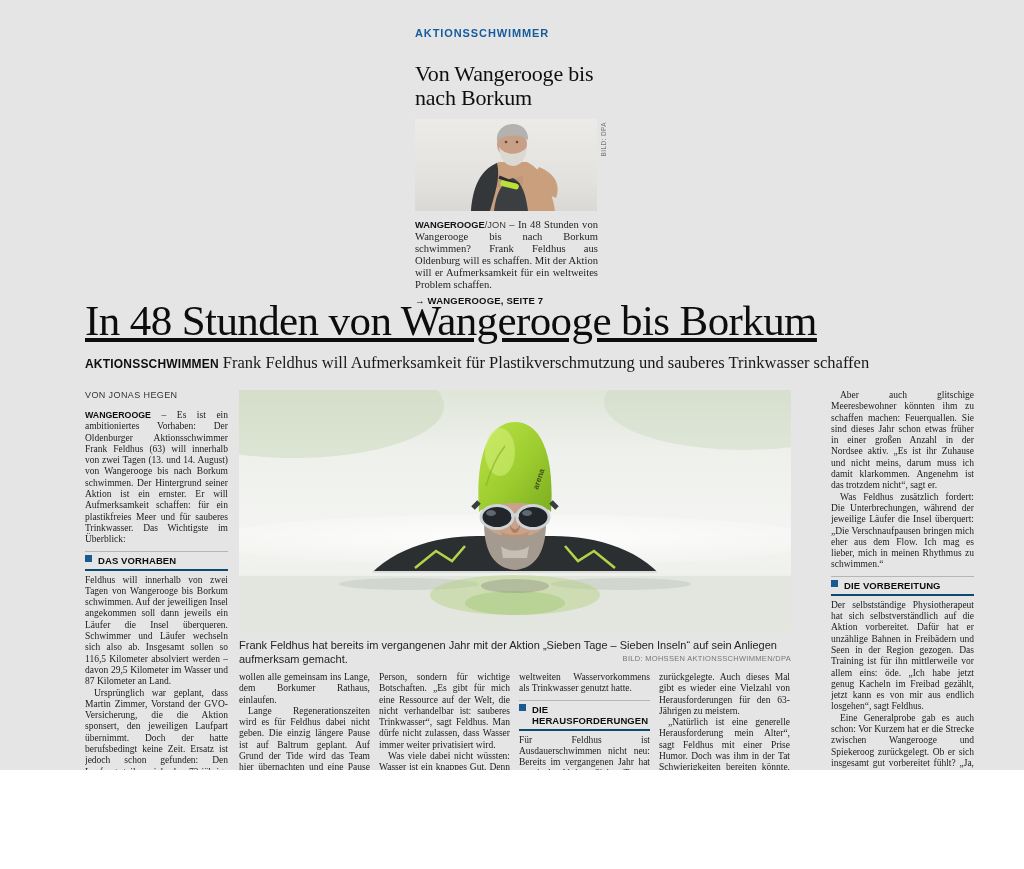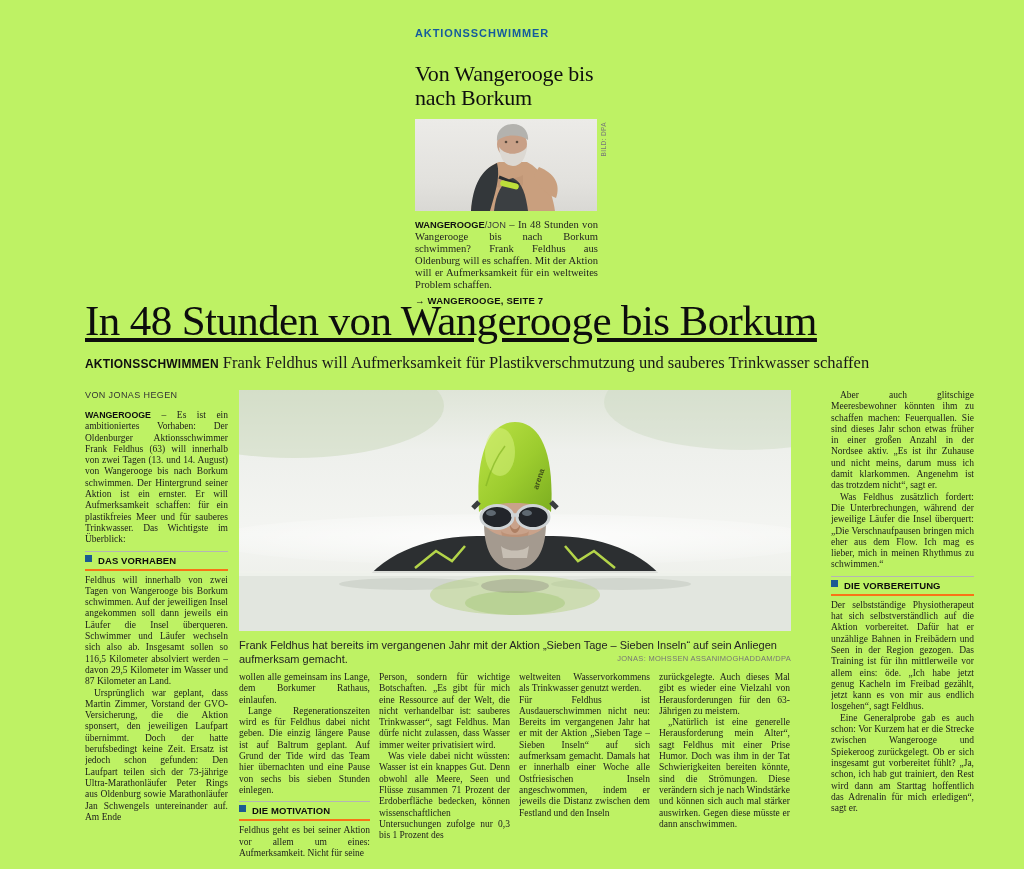--- a/index.html
+++ b/index.html
@@ -1,16 +1,16 @@
 <!DOCTYPE html>
 <html><head>
 <meta charset="utf-8">
 <style>
   html,body{margin:0;padding:0;background:#ffffff;}
-  .page{position:relative;width:1024px;height:869px;background:#bef264;overflow:hidden;
+  .page{position:relative;width:1024px;height:770px;background:#e5e5e5;overflow:hidden;
         font-family:"Liberation Serif",serif;color:#1c1c1c;}
 
   
   .teaser{position:absolute;left:415px;top:27px;width:183px;}
   .t-kicker{font:700 11px/13px "Liberation Sans",sans-serif;color:#155b9d;letter-spacing:.9px;}
   .t-headline{margin:22px 0 0;font:400 22px/24px "Liberation Serif",serif;color:#0f0f0f;letter-spacing:-.2px;}
   .t-figure{position:relative;margin:9px 0 0;width:182px;height:92px;}
   .t-figure svg{display:block;width:100%;height:100%;}
   .t-credit{position:absolute;right:-10px;top:3px;writing-mode:vertical-rl;transform:rotate(180deg);
             font:400 6.5px "Liberation Sans",sans-serif;color:#787878;letter-spacing:.4px;}
@@ -35,21 +35,21 @@
   .col p.ind{text-indent:9px;}
   .loc{font:700 8.8px "Liberation Sans",sans-serif;color:#0f0f0f;}
   #col1{left:85px;top:410px;width:143px;height:459px;}
   #col2{left:239px;top:672px;width:131px;height:197px;}
   #col3{left:379px;top:672px;width:131px;height:197px;}
   #col4{left:519px;top:672px;width:131px;height:197px;}
   #col5{left:659px;top:672px;width:131px;height:197px;}
   #col6{left:803px;top:390px;width:143px;height:479px;margin-left:28px;}
 
   .sec-h{display:flex;align-items:flex-start;gap:6px;margin:5px 0 4px;padding:3px 0;
-         border-top:1px solid #b5b5b5;border-bottom:2px solid #f97316;
+         border-top:1px solid #b5b5b5;border-bottom:2px solid #0c4a6e;
          font:700 9.5px "Liberation Sans",sans-serif;color:#0e0e0e;letter-spacing:.1px;}
   .sq{width:7px;height:7px;background:#1a5a92;flex:none;}
 
   
   .photo-main{position:absolute;left:239px;top:390px;width:552px;height:241px;margin:0;}
   .photo-main svg{display:block;width:100%;height:100%;}
   .caption{position:absolute;left:239px;top:638px;width:552px;margin:0;
            font:400 11px/14px "Liberation Sans",sans-serif;color:#232323;}
   .cap-credit{position:absolute;right:0;top:16px;font:400 7.5px "Liberation Sans",sans-serif;
               color:#767676;letter-spacing:.3px;}
@@ -163,40 +163,44 @@
       <ellipse cx="170" cy="194" rx="70" ry="6" fill="#c2c8bf" opacity="0.55"></ellipse>
       <ellipse cx="382" cy="194" rx="70" ry="6" fill="#c2c8bf" opacity="0.55"></ellipse>
       <ellipse cx="276" cy="205" rx="85" ry="20" fill="#b7d286" opacity="0.5"></ellipse>
       <ellipse cx="276" cy="213" rx="50" ry="12" fill="#94c05e" opacity="0.35"></ellipse>
       <ellipse cx="276" cy="196" rx="34" ry="7" fill="#8e8b80" opacity="0.4"></ellipse>
     </svg>
   </figure>
 
   <figcaption class="caption">
     <span>Frank Feldhus hat bereits im vergangenen Jahr mit der Aktion „Sieben Tage – Sieben Inseln“ auf sein Anliegen aufmerksam gemacht.</span>
-    <span class="cap-credit">JONAS: MOHSSEN ASSANIMOGHADDAM/DPA</span>
+    <span class="cap-credit">BILD: MOHSSEN AKTIONSSCHWIMMEN/DPA</span>
   </figcaption>
 
   <div class="col" id="col2">
     <p>wollen alle gemeinsam ins Lange, dem Borkumer Rathaus, einlaufen.</p>
     <p class="ind">Lange Regenerationszeiten wird es für Feldhus dabei nicht geben. Die einzig längere Pause ist auf Baltrum geplant. Auf Grund der Tide wird das Team hier übernachten und eine Pause von sechs bis sieben Stunden einlegen.</p>
     <div class="sec-h">
         <span class="sq"></span>
         <span>DIE MOTIVATION</span>
       </div>
     <p>Feldhus geht es bei seiner Aktion vor allem um eines: Aufmerksamkeit. Nicht für seine</p>
   </div>
 
   <div class="col" id="col3">
     <p>Person, sondern für wichtige Botschaften. „Es gibt für mich eine Ressource auf der Welt, die nicht verhandelbar ist: sauberes Trinkwasser“, sagt Feldhus. Man dürfe nicht zulassen, dass Wasser immer weiter privatisiert wird.</p>
     <p class="ind">Was viele dabei nicht wüssten: Wasser ist ein knappes Gut. Denn obwohl alle Meere, Seen und Flüsse zusammen 71 Prozent der Erdoberfläche bedecken, können wissenschaftlichen Untersuchungen zufolge nur 0,3 bis 1 Prozent des</p>
   </div>
 
   <div class="col" id="col4">
-    <p>weltweiten Wasservorkommens als Trinkwasser genutzt werden.</p>
+    <p>weltweiten Wasservorkommens als Trinkwasser genutzt hatte.</p>
+    <div class="sec-h">
+        <span class="sq"></span>
+        <span>DIE HERAUSFORDERUNGEN</span>
+      </div>
     <p>Für Feldhus ist Ausdauerschwimmen nicht neu: Bereits im vergangenen Jahr hat er mit der Aktion „Sieben Tage – Sieben Inseln“ auf sich aufmerksam gemacht. Damals hat er innerhalb einer Woche alle Ostfriesischen Inseln angeschwommen, indem er jeweils die Distanz zwischen dem Festland und den Inseln</p>
   </div>
 
   <div class="col" id="col5">
     <p>zurückgelegte. Auch dieses Mal gibt es wieder eine Vielzahl von Herausforderungen für den 63-Jährigen zu meistern.</p>
     <p class="ind">„Natürlich ist eine generelle Herausforderung mein Alter“, sagt Feldhus mit einer Prise Humor. Doch was ihm in der Tat Schwierigkeiten bereiten könnte, sind die Strömungen. Diese verändern sich je nach Windstärke und können sich auch mal stärker auswirken. Gegen diese müsste er dann anschwimmen.</p>
   </div>
 
   <div class="col" id="col6">
     <p class="ind">Aber auch glitschige Meeresbewohner könnten ihm zu schaffen machen: Feuerquallen. Sie sind dieses Jahr schon etwas früher in einer großen Anzahl in der Nordsee aktiv. „Es ist ihr Zuhause und nicht meins, darum muss ich damit klarkommen. Angenehm ist das trotzdem nicht“, sagt er.</p>

